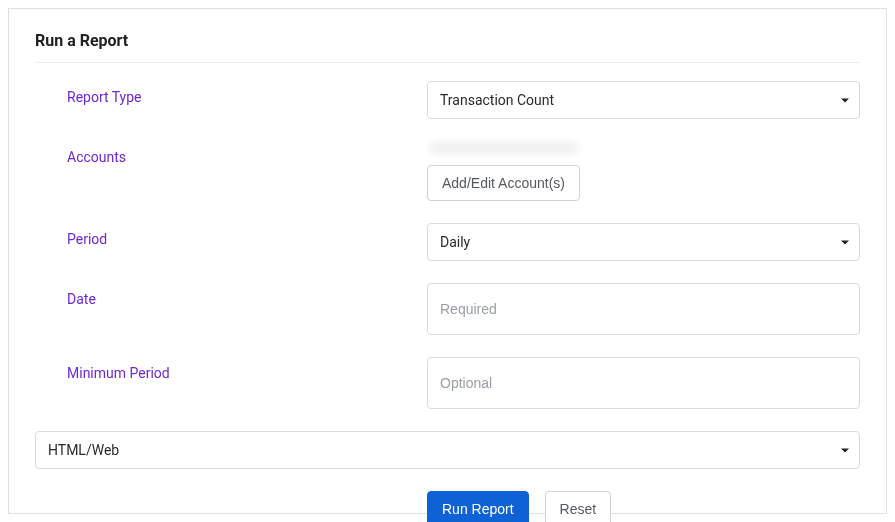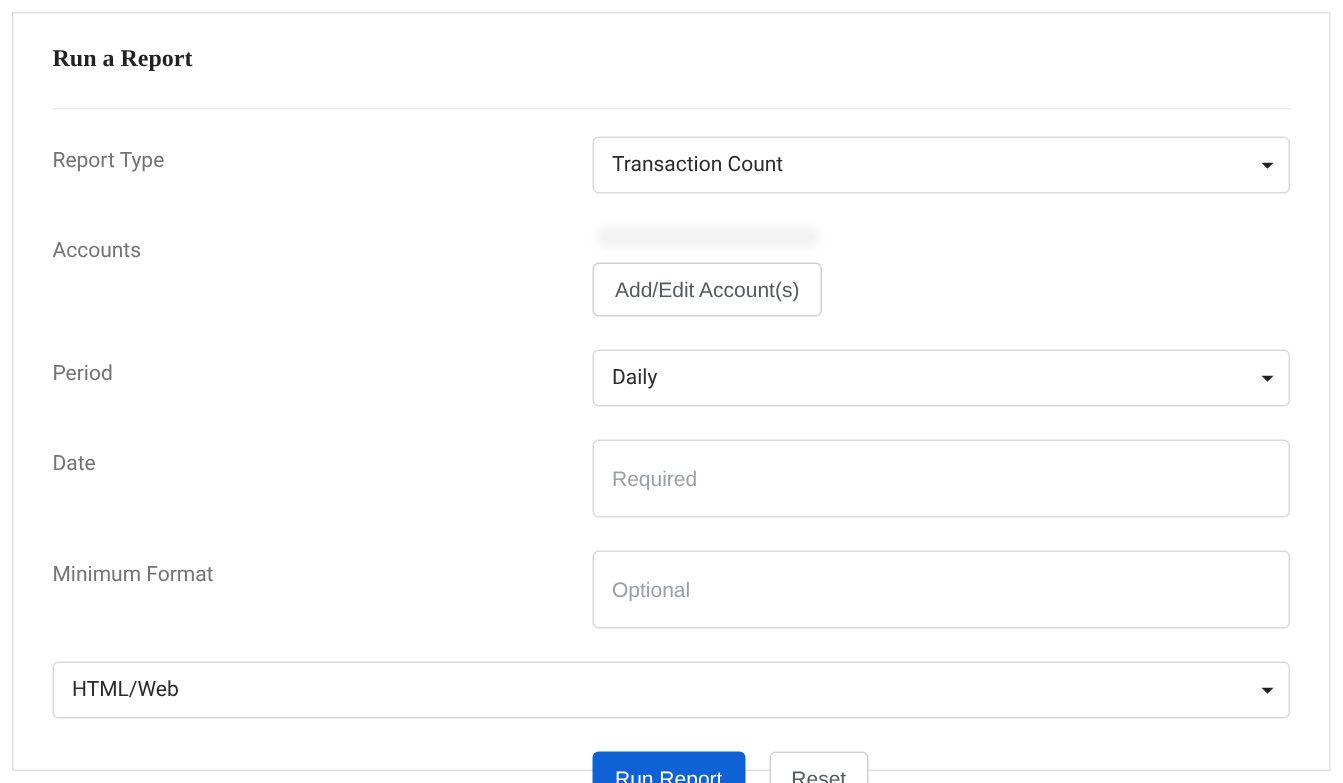--- a/index.html
+++ b/index.html
@@ -18,38 +18,38 @@
     width: 879px;
     height: 506px;
     border: 1px solid #e1e1e1;
     background: #fff;
     padding: 22px 26px 22px 26px;
   }
   .panel-title {
     font-size: 16px;
     font-weight: 700;
     color: #222;
-    margin: 0 0 23px 0;
-    font-family: Liberation Serif, serif;
+    margin: 0 0 12px 0;
   }
   .hr {
     border: none;
     border-top: 1px solid #ececec;
     margin: 0 0 18px 0;
   }
   .form-row {
     display: flex;
     align-items: flex-start;
     margin-bottom: 22px;
   }
   .form-label {
     flex: 0 0 360px;
     font-size: 14px;
-    color: #737373;
+    color: #6d28d9;
     padding-top: 8px;
+    margin-left: 32px;
   }
   .form-field {
     flex: 1;
   }
   .select-wrap {
     position: relative;
     width: 100%;
   }
   .select-control {
     width: 100%;
@@ -164,21 +164,21 @@
   </div>
 
   <div class="form-row">
     <div class="form-label">Date</div>
     <div class="form-field">
       <input type="text" class="text-input" placeholder="Required" style="">
     </div>
   </div>
 
   <div class="form-row">
-    <div class="form-label">Minimum Format</div>
+    <div class="form-label">Minimum Period</div>
     <div class="form-field">
       <input type="text" class="text-input" placeholder="Optional" style="">
     </div>
   </div>
 
   <div class="form-row">
     <div class="form-field">
       <div class="select-wrap">
         <div class="select-control">HTML/Web</div>
         <span class="caret"><svg width="10" height="10" viewBox="0 0 10 10">

